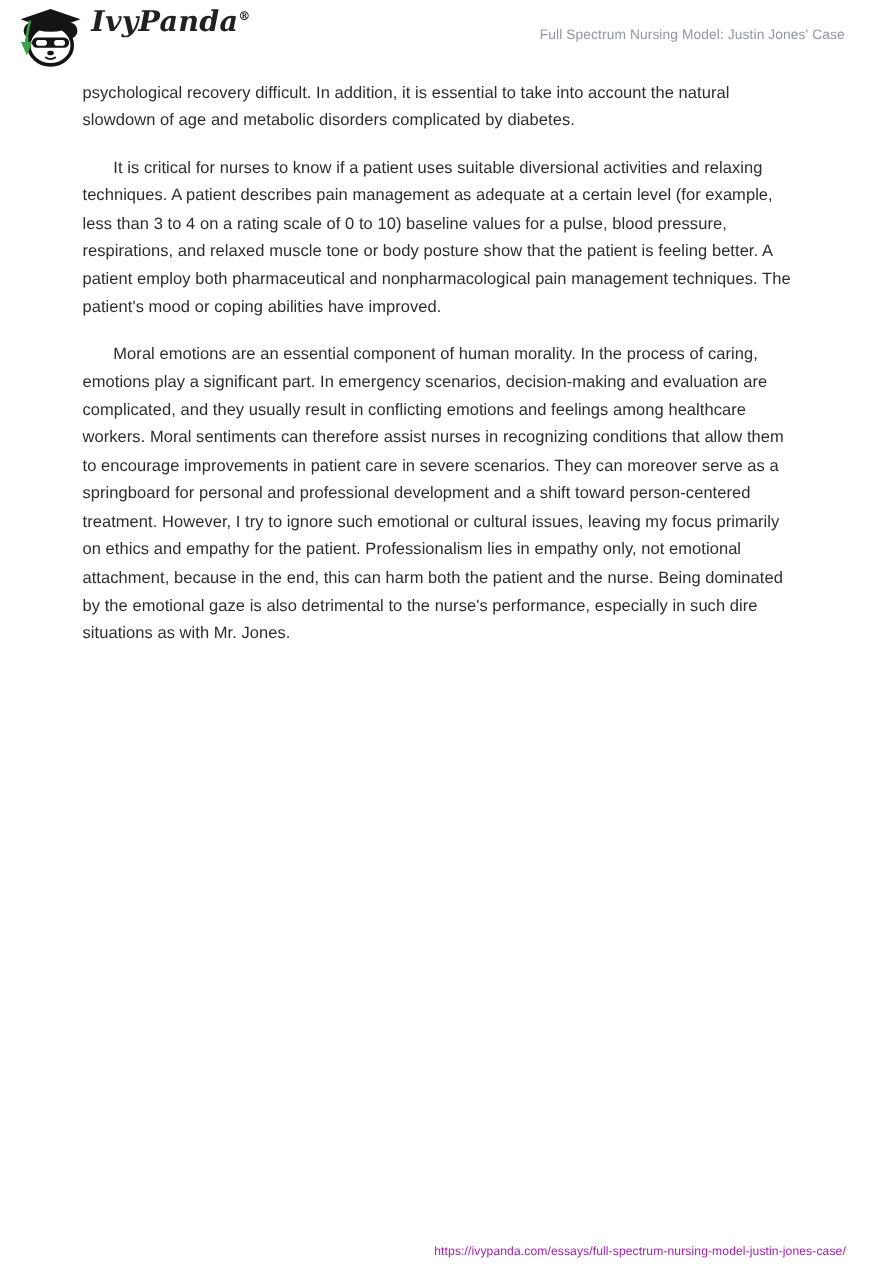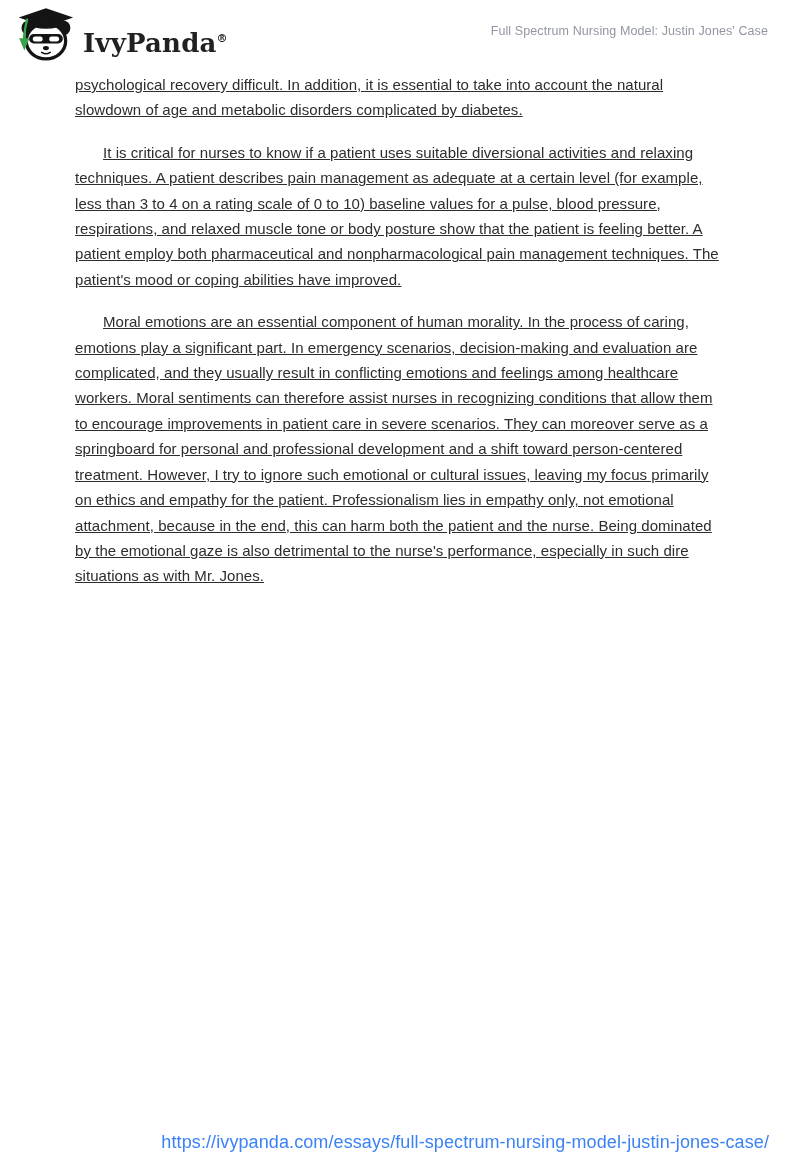--- a/index.html
+++ b/index.html
@@ -9,22 +9,23 @@
     height: 1160px;
     background: #ffffff;
     font-family: "Liberation Sans", sans-serif;
     overflow: hidden;
   }
   .logo {
     position: absolute;
     top: 7px;
     left: 14px;
     display: flex;
-    align-items: flex-end;
+    align-items: flex-start;
     gap: 7px;
+    font-style: italic;
   }
   .logo-mark { width: 62px; height: 55px; display: block; }
   .logo-text {
     font-family: "DejaVu Serif", "Liberation Serif", serif;
     font-weight: 700;
     font-size: 26px;
     color: #22211f;
     letter-spacing: 0.2px;
     line-height: 1;
     padding-bottom: 6px;
@@ -41,28 +42,28 @@
   .content {
     position: absolute;
     top: 72px;
     left: 75px;
     width: 650px;
     font-size: 15px;
     line-height: 25.4px;
     color: #2d2d2d;
     letter-spacing: 0.05px;
   }
-  .content p { margin: 0 0 17px 0; text-decoration: underline; }
+  .content p { margin: 0 0 17px 0; }
   .content p.indent { text-indent: 28px; }
   .footer-url {
     position: absolute;
     top: 1132px;
     right: 31px;
-    font-size: 18px;
-    color: #3b82f6;
+    font-size: 11px;
+    color: #a21caf;
     letter-spacing: 0.1px;
     text-align: center;
   }
 </style>
 </head>
 <body>
 
 <div class="page">
 
   <div class="logo">

